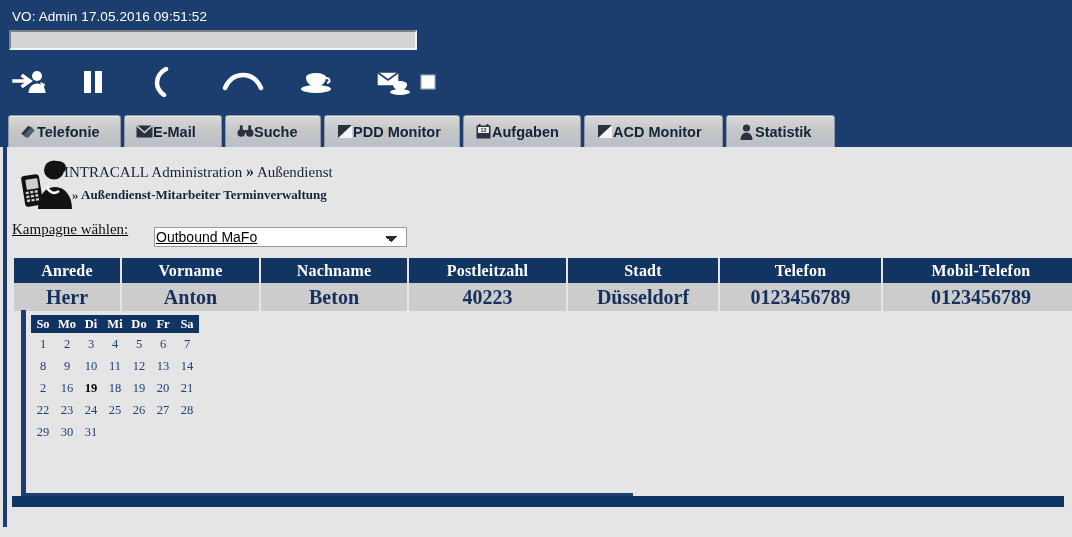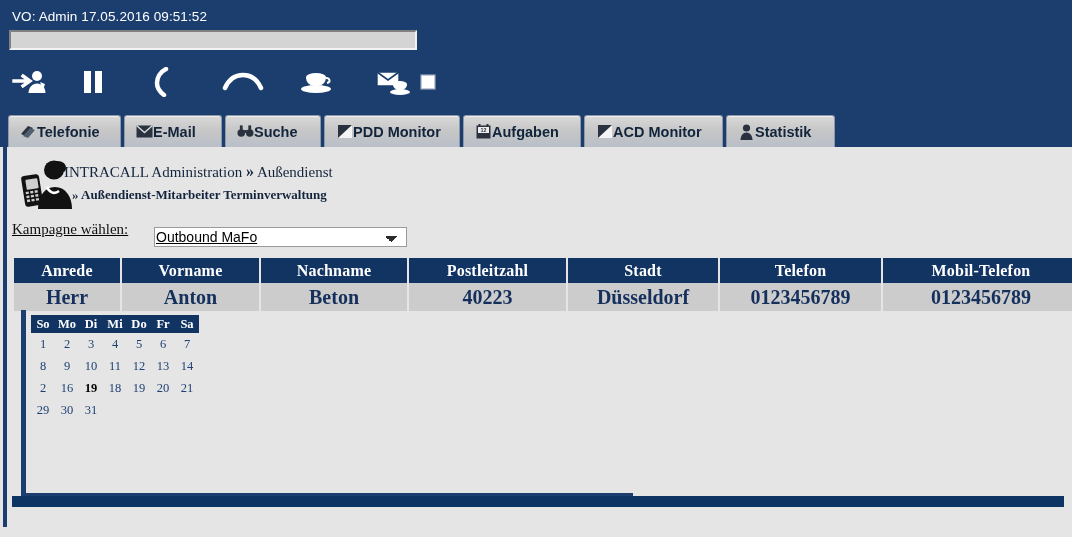--- a/index.html
+++ b/index.html
@@ -545,20 +545,29 @@
         <tr>
           <td>2</td>
           <td>16</td>
           <td class="today">19</td>
           <td>18</td>
           <td>19</td>
           <td>20</td>
           <td>21</td>
         </tr>
         <tr>
+          <td>22</td>
+          <td>23</td>
+          <td>24</td>
+          <td>25</td>
+          <td>26</td>
+          <td>27</td>
+          <td>28</td>
+        </tr>
+        <tr>
           <td>29</td>
           <td>30</td>
           <td>31</td>
           <td class="empty"></td>
           <td class="empty"></td>
           <td class="empty"></td>
           <td class="empty"></td>
         </tr>
       </tbody>
     </table>

